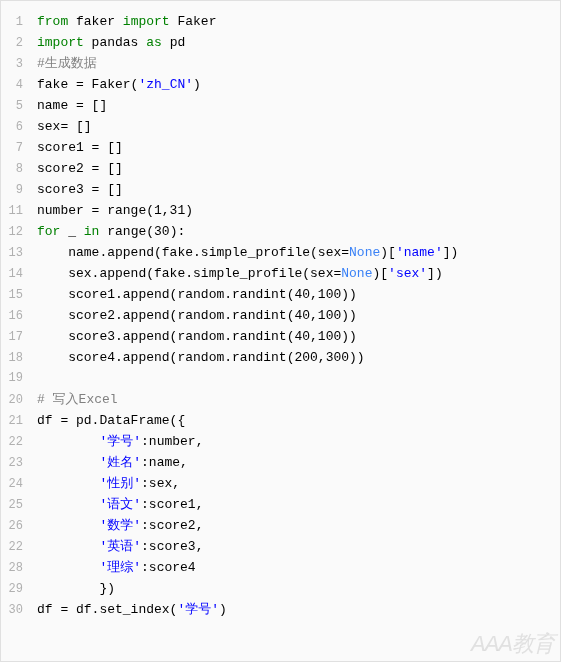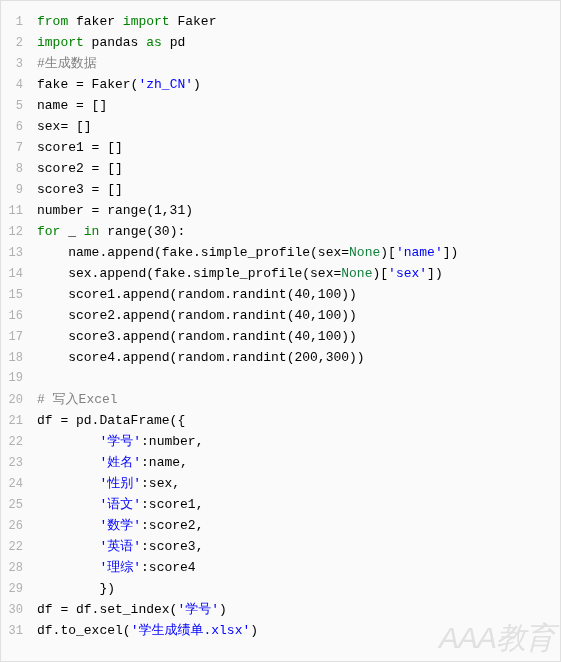--- a/index.html
+++ b/index.html
@@ -36,27 +36,27 @@
       flex-shrink: 0;
     }
     .line-content {
       white-space: pre;
       flex: 1;
     }
     .kw { color: #008000; }
     .comment { color: #808080; margin-top: 20px; }
     .str { color: #0000ff; }
     .id { color: #000000; }
-    .none { color: #15803d; text-align: center; }
+    .none { color: #3b82f6; text-align: center; }
     .watermark {
       position: absolute;
       bottom: 2px;
       right: 6px;
       color: rgba(200, 200, 200, 0.5);
-      font-size: 30px;
+      font-size: 22px;
       font-family: Arial, sans-serif;
       letter-spacing: -1px;
       font-weight: 500;
       font-style: italic;
       pointer-events: none;
     }
   </style>
 </head>
 <body>
 
@@ -170,18 +170,14 @@
       <span class="line-content"><span class="id">        </span><span class="str">'理综'</span><span class="id">:score4</span></span>
     </div>
     <div class="code-line">
       <span class="line-number">29</span>
       <span class="line-content"><span class="id">        })</span></span>
     </div>
     <div class="code-line">
       <span class="line-number">30</span>
       <span class="line-content"><span class="id">df = df.set_index(</span><span class="str">'学号'</span><span class="id">)</span></span>
     </div>
-    <div class="code-line">
-      <span class="line-number">31</span>
-      <span class="line-content"><span class="id">df.to_excel(</span><span class="str">'学生成绩单.xlsx'</span><span class="id">)</span></span>
-    </div>
   </div>
 <div class="watermark">AAA教育</div>
 
 </body></html>

